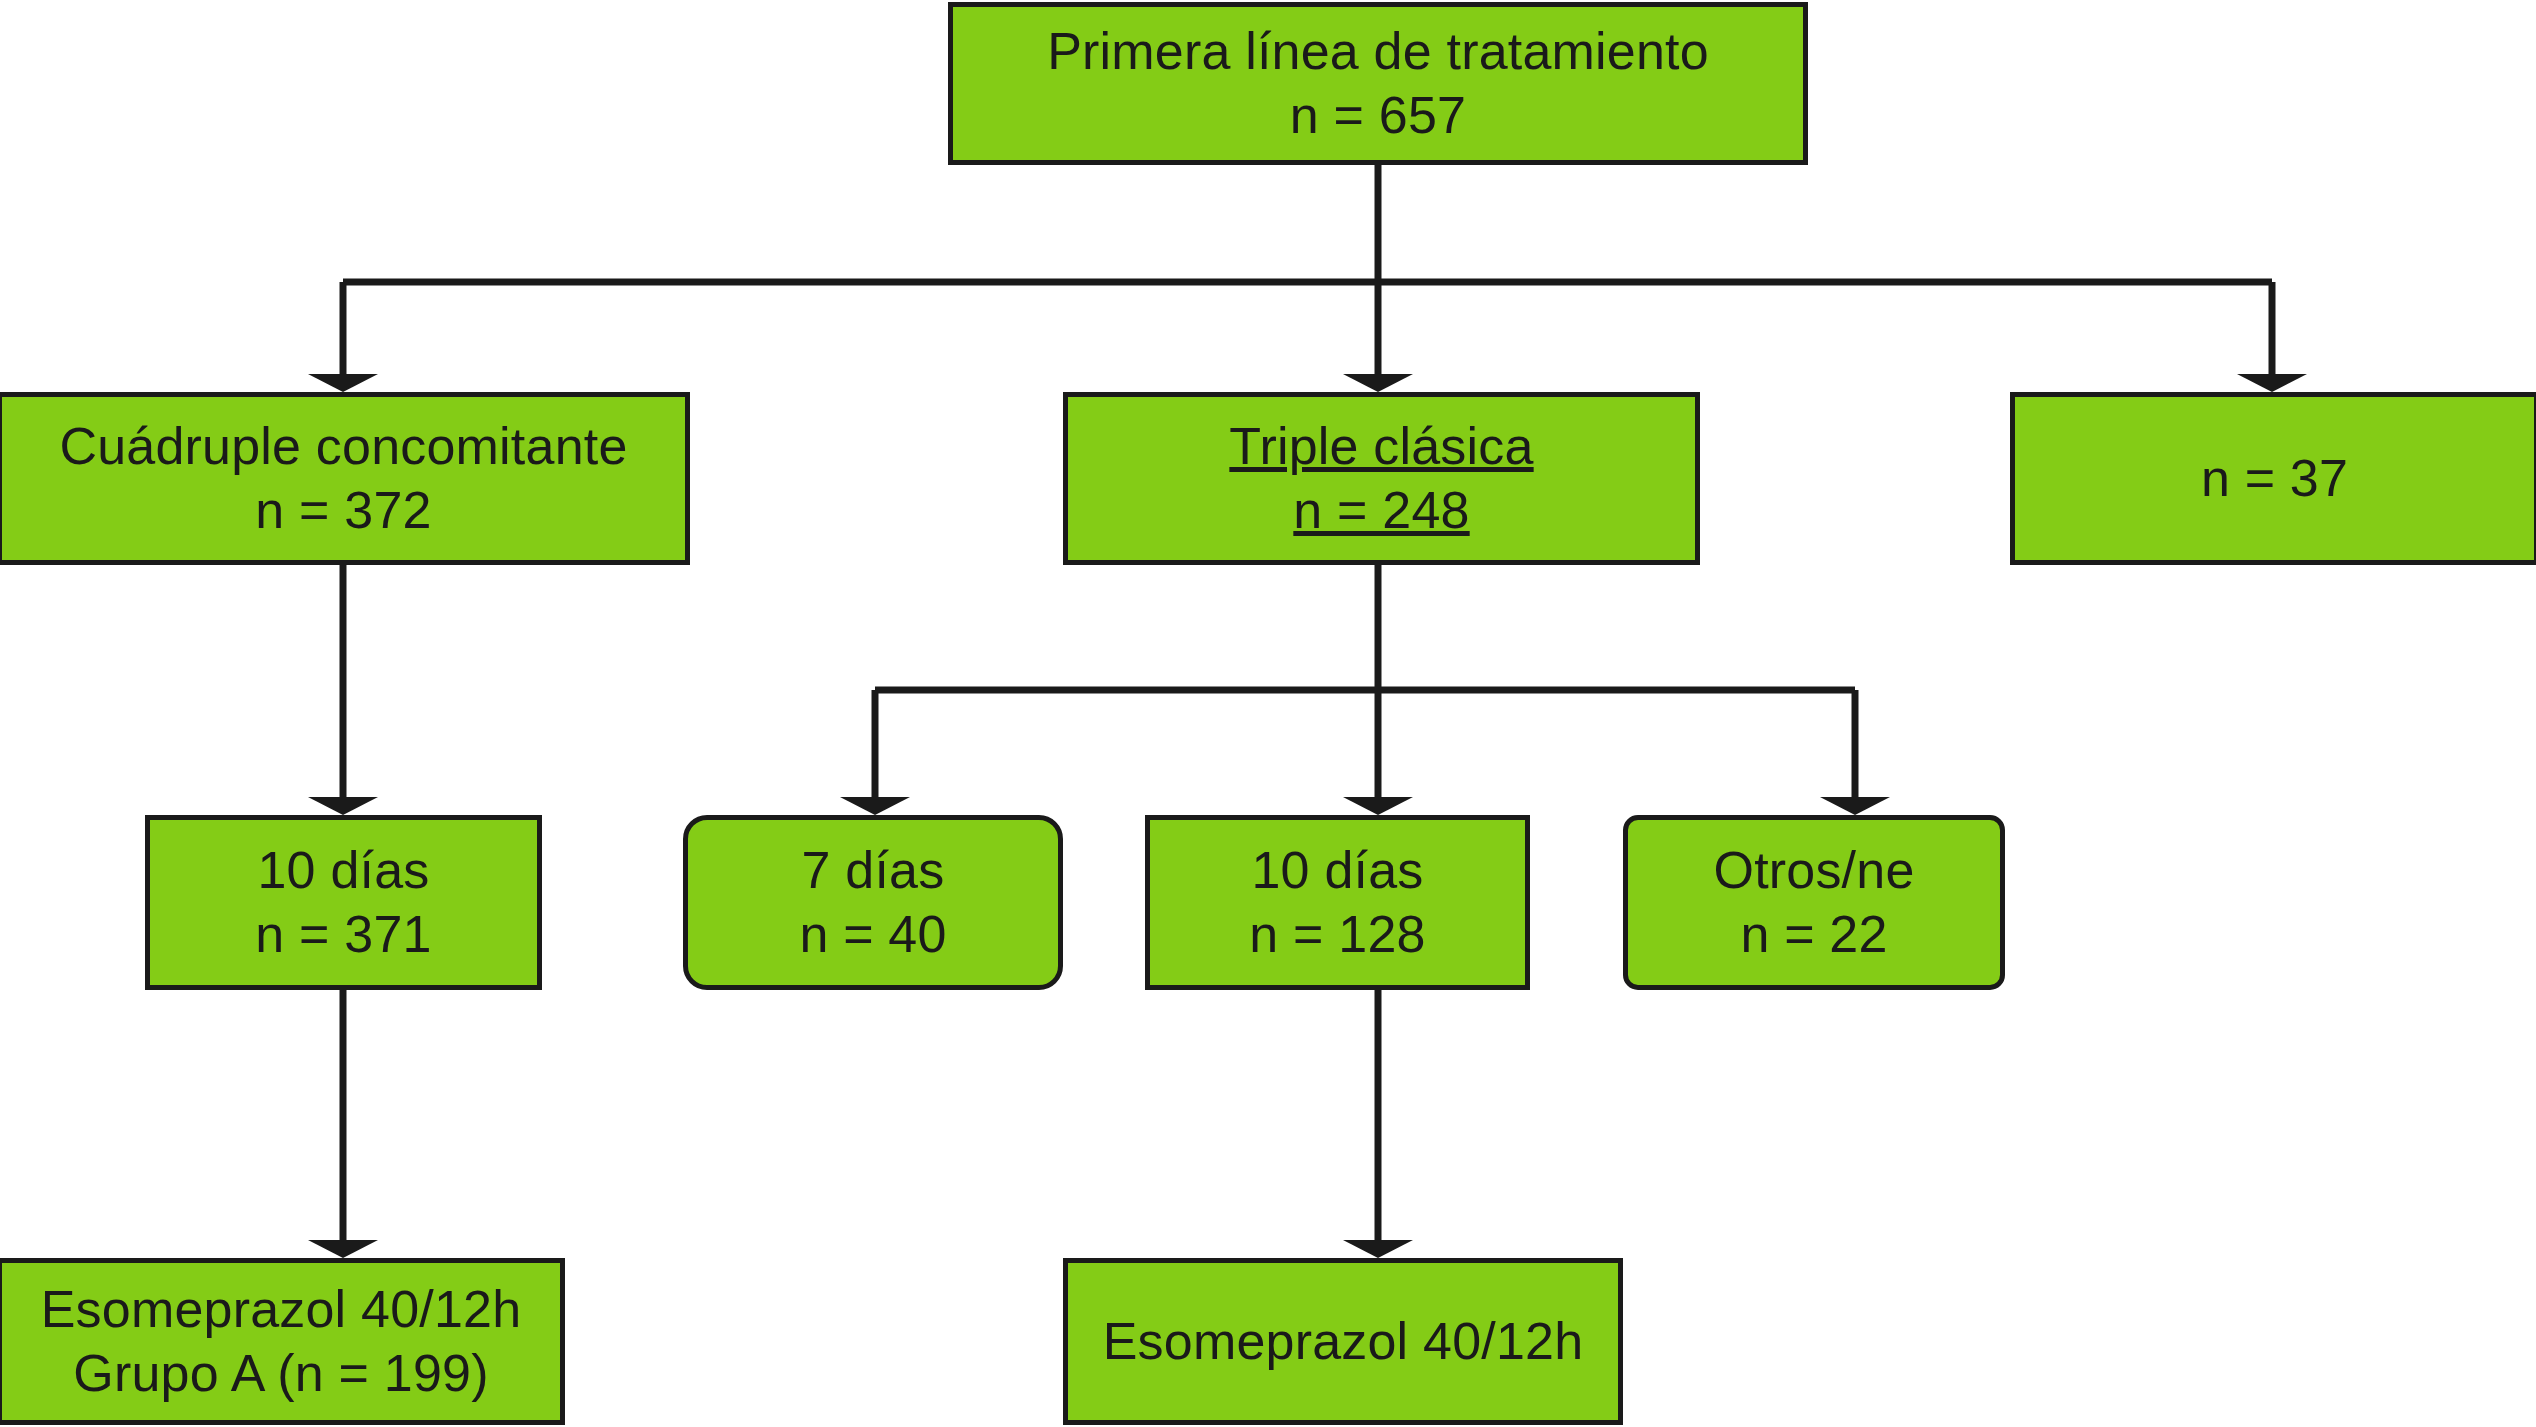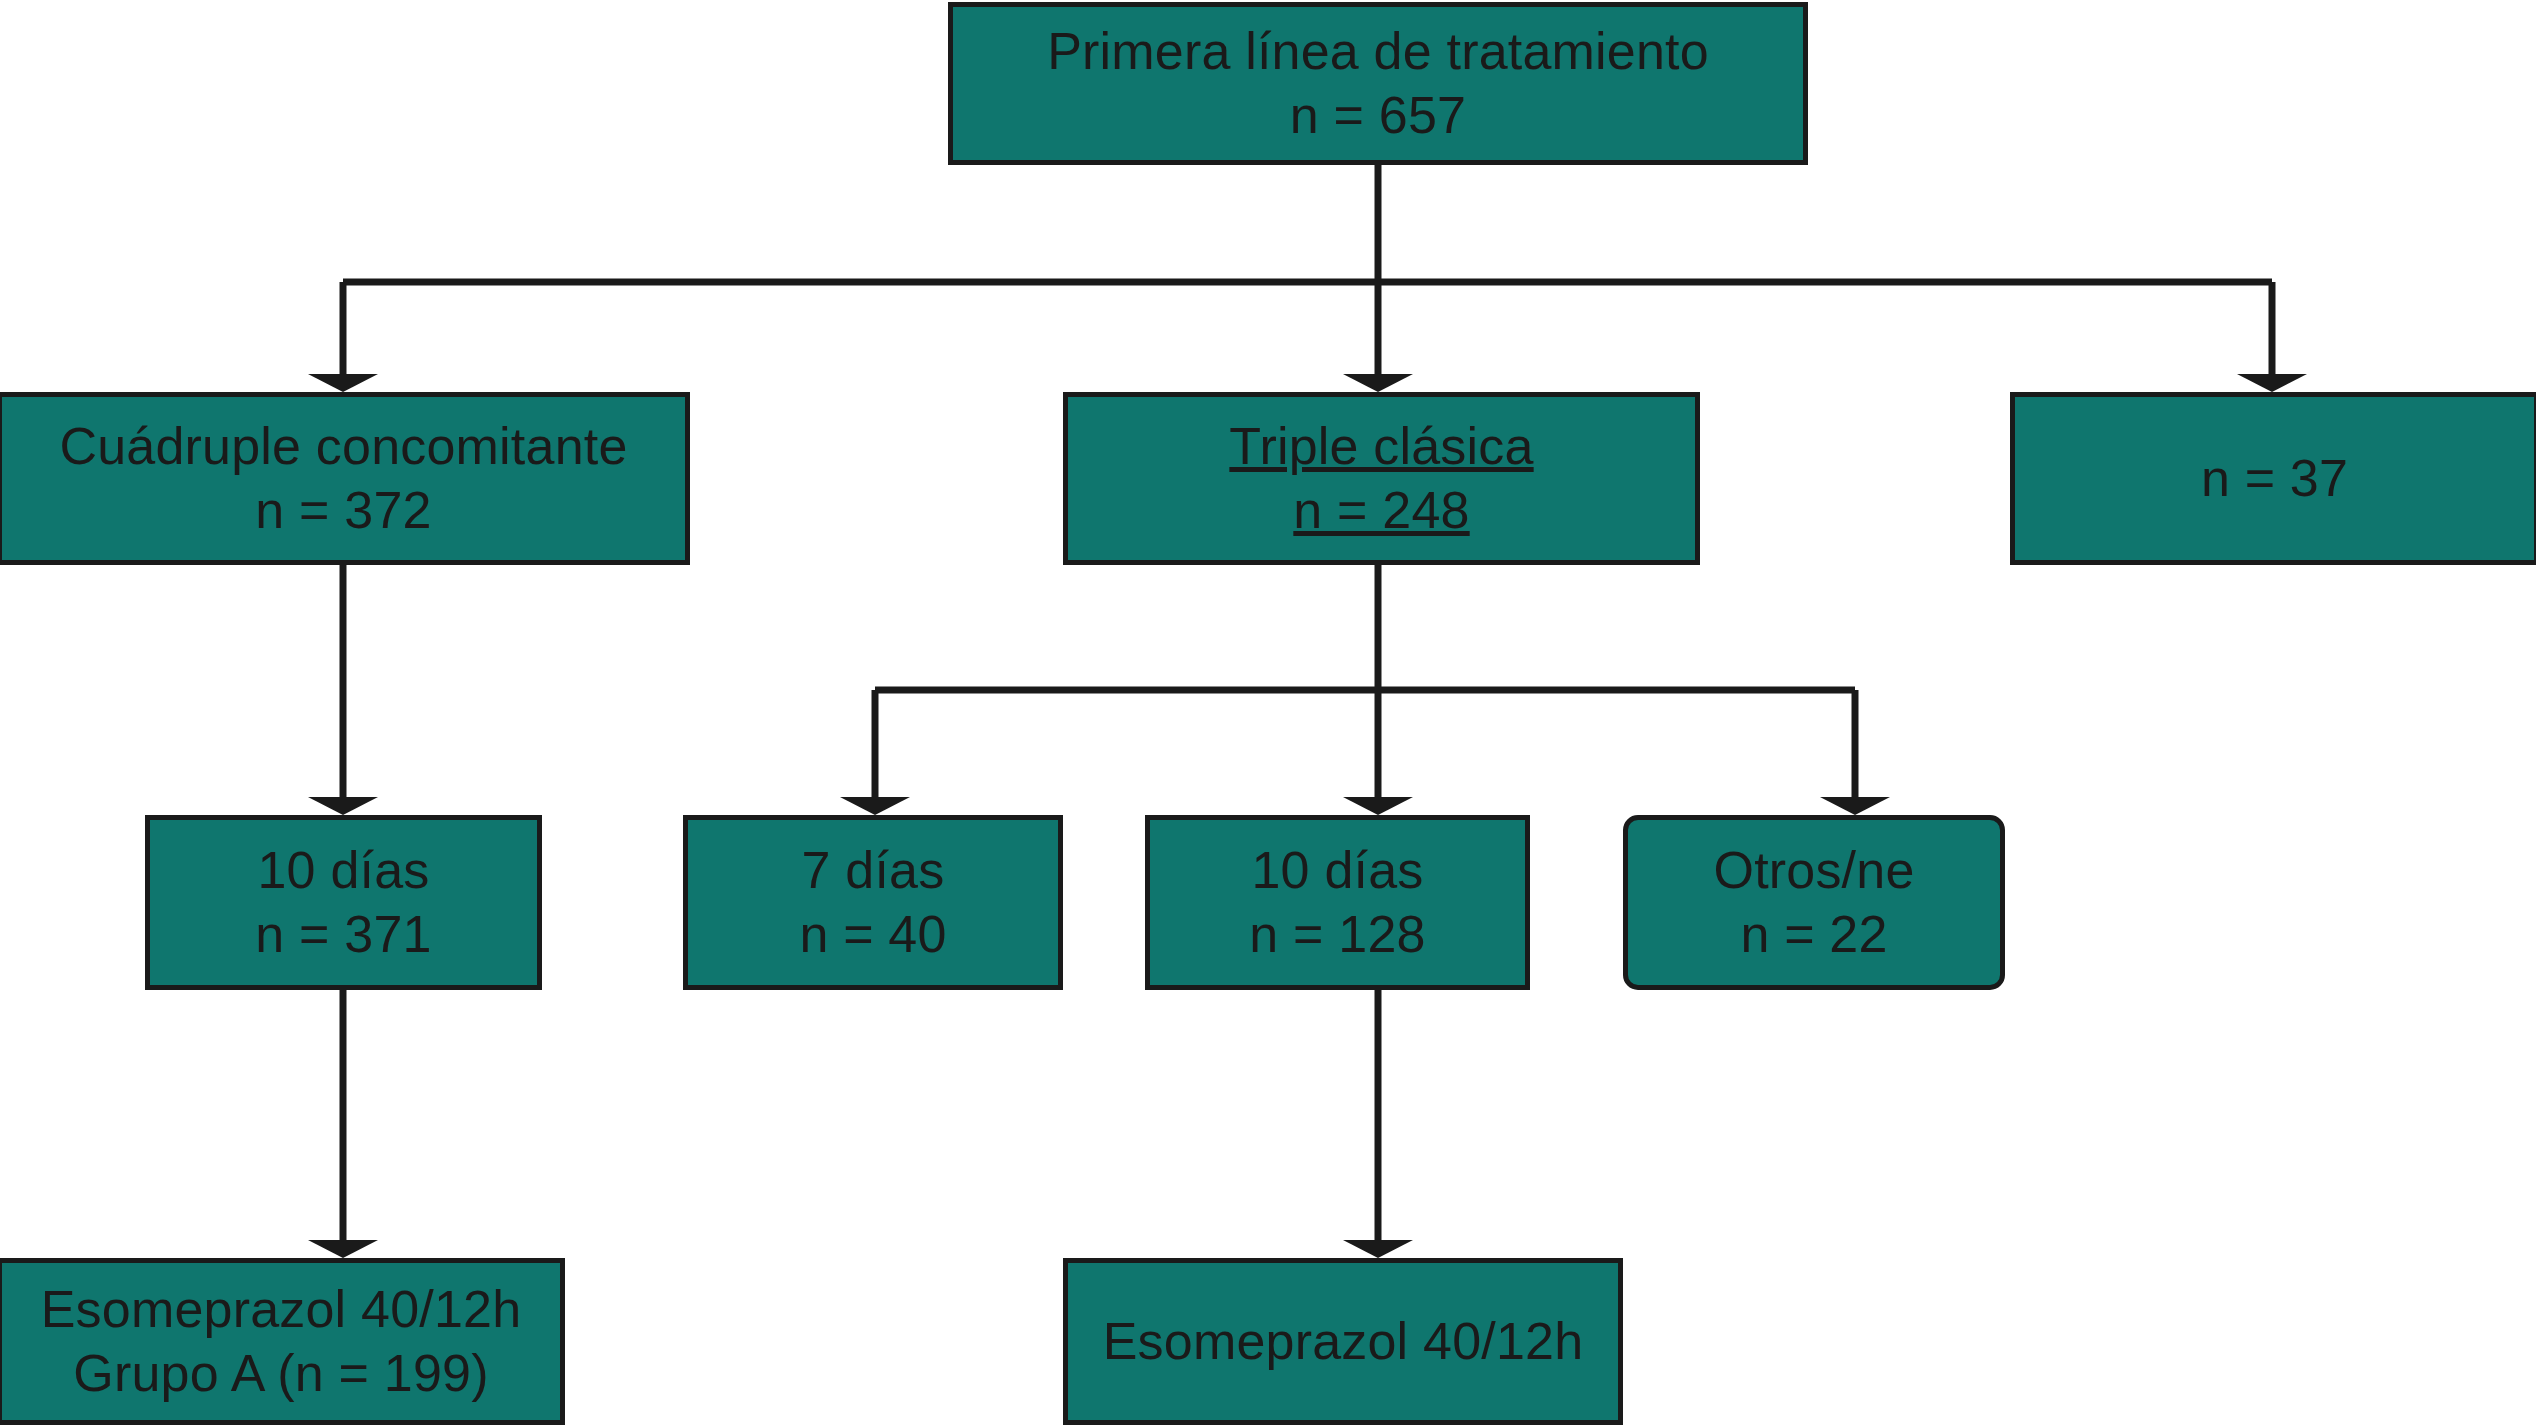--- a/index.html
+++ b/index.html
@@ -23,21 +23,21 @@
     left: 0;
     top: 0;
     width: 2536px;
     height: 1427px;
     pointer-events: none;
   }
   .node {
     position: absolute;
     box-sizing: border-box;
     border: 5px solid #1a1a1a;
-    background: #0f766e;
+    background: #84cc16;
     display: flex;
     flex-direction: column;
     align-items: center;
     justify-content: center;
     color: #1a1a1a;
     font-size: 52px;
     line-height: 1.22;
     text-align: center;
     letter-spacing: 0.2px;
     z-index: 2;
@@ -133,21 +133,21 @@
 
   <div class="node" style="left:2010px; top:392px; width:529px; height:173px;">
     <span class="ln">n = 37</span>
   </div>
 
   <div class="node" style="left:145px; top:815px; width:397px; height:175px;">
     <span class="ln">10 días</span>
     <span class="ln">n = 371</span>
   </div>
 
-  <div class="node" style="left:683px; top:815px; width:380px; height:175px;">
+  <div class="node" style="left:683px; top:815px; width:380px; height:175px;border-radius:24px;">
     <span class="ln">7 días</span>
     <span class="ln">n = 40</span>
   </div>
 
   <div class="node" style="left:1145px; top:815px; width:385px; height:175px;">
     <span class="ln">10 días</span>
     <span class="ln">n = 128</span>
   </div>
 
   <div class="node" style="left:1623px; top:815px; width:382px; height:175px;border-radius:15px;">

